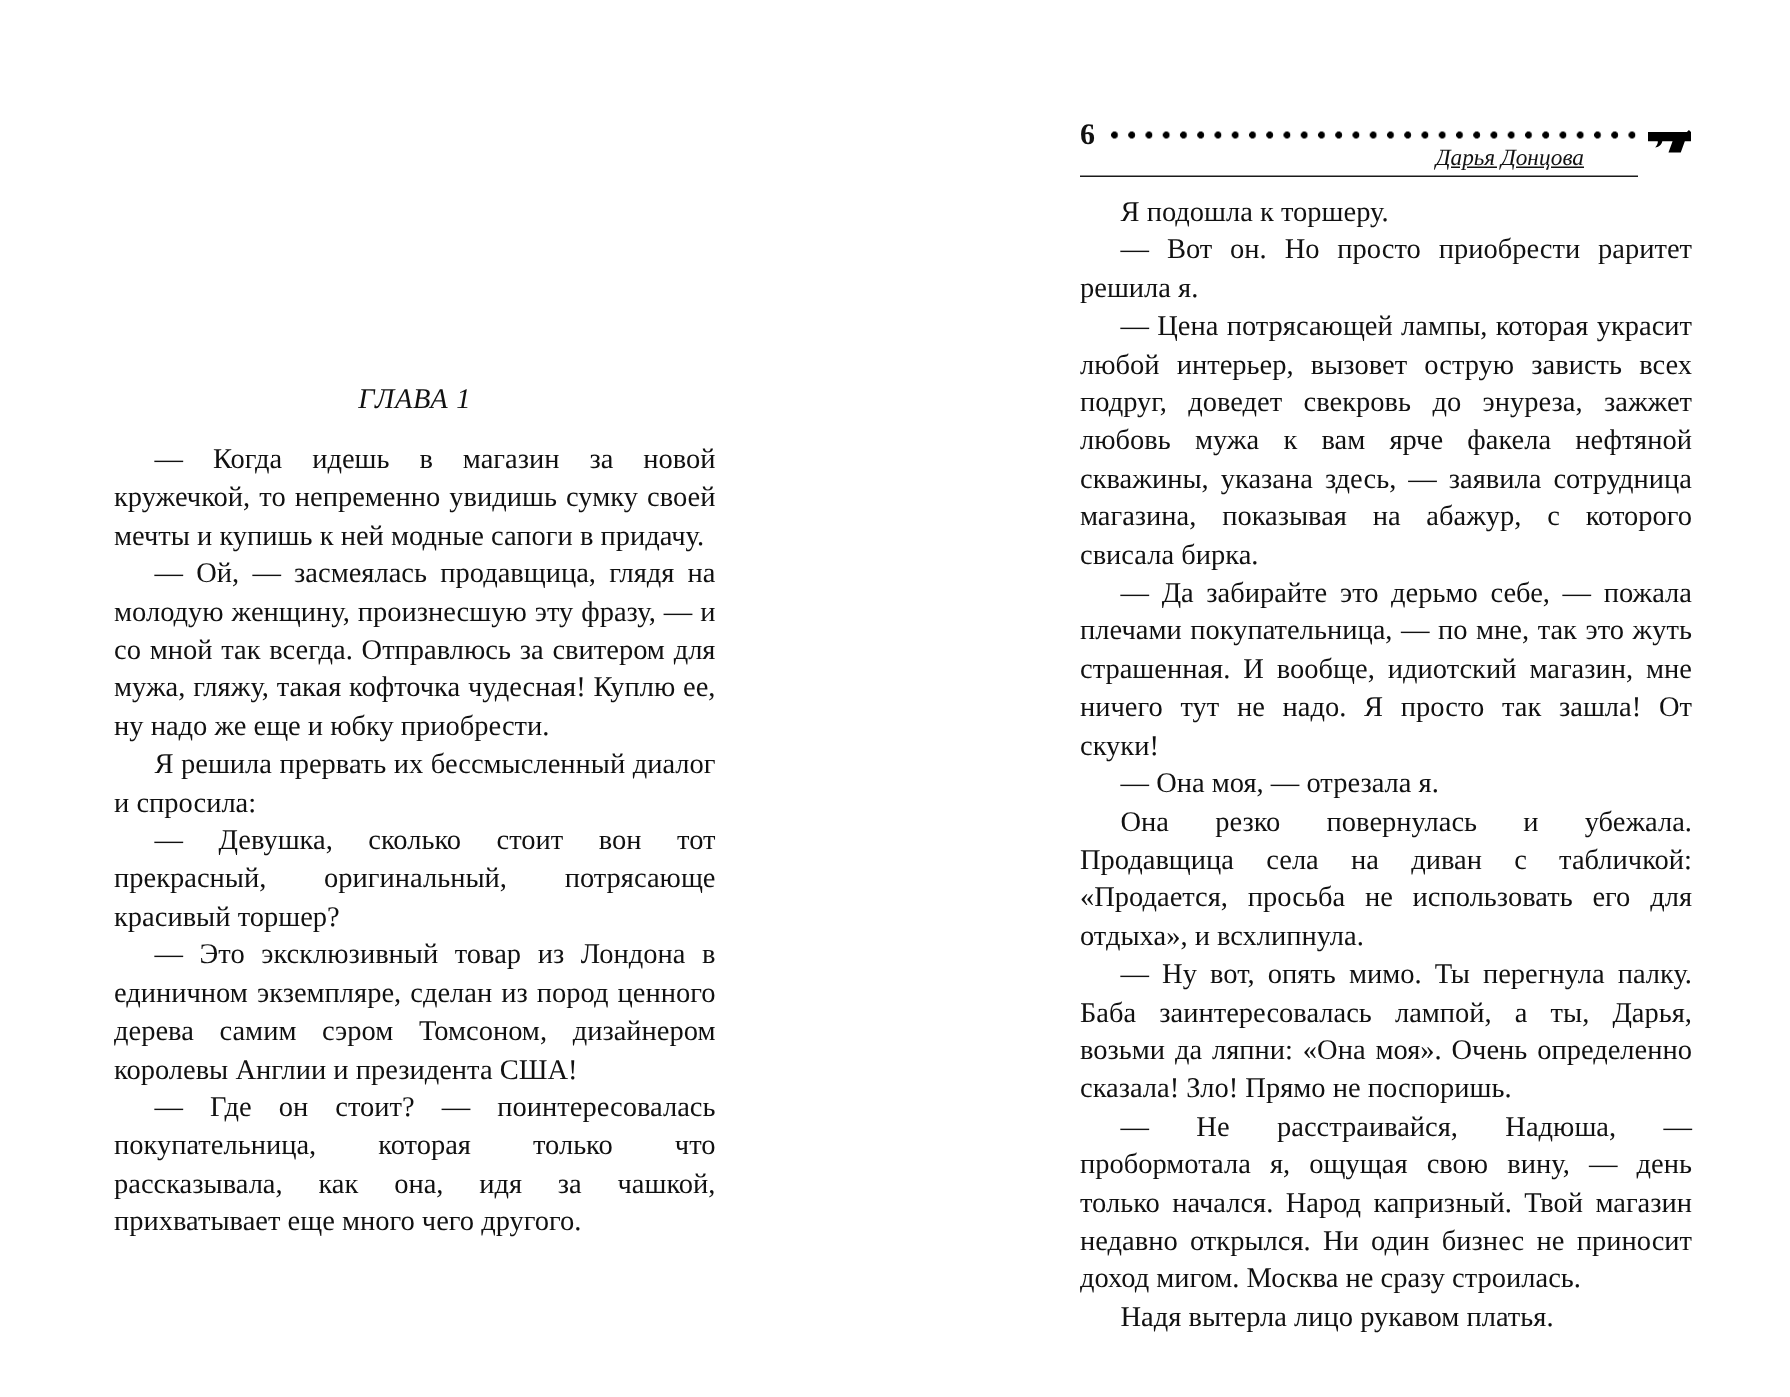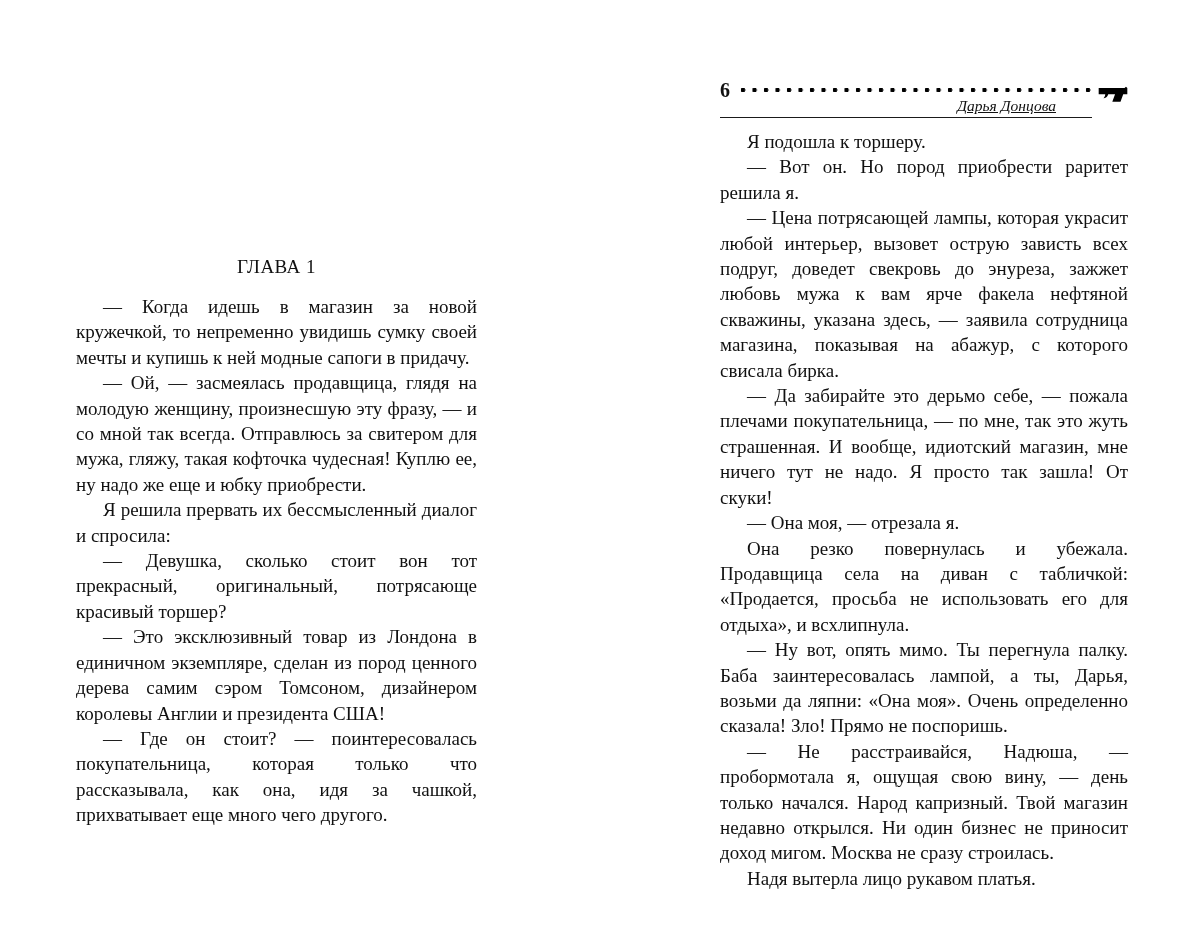--- a/index.html
+++ b/index.html
@@ -27,20 +27,21 @@
   }
   .page-right {
     left: 720px;
     top: 82px;
     width: 408px;
   }
   .chapter-title {
     margin: 0 0 16px 0;
     font-size: 19px;
     font-weight: normal;
+    font-style: italic;
     text-align: center;
     letter-spacing: 0.5px;
   }
   .para {
     margin: 0;
     font-size: 19px;
     line-height: 25.4px;
     text-align: justify;
     text-indent: 27px;
   }
@@ -118,21 +119,21 @@
       <div class="running-author">Дарья Донцова</div>
       <span class="pistol">
         <svg viewBox="0 0 44 26" xmlns="http://www.w3.org/2000/svg" aria-hidden="true">
           <path fill="#000000" d="M1 5 L39 5 L41 3 L43 5 L43 14 L37 14 L33 25 L21 25 L25 14 L15 14 C14 18 11 20 8 20 C10 18 11 15 10.5 14 L1 14 Z"></path>
         </svg>
       </span>
       <div class="header-rule"></div>
     </div>
 
     <p class="para">Я подошла к торшеру.</p>
-    <p class="para">— Вот он. Но пород приобрести раритет решила я.</p>
+    <p class="para">— Вот он. Но просто приобрести раритет решила я.</p>
     <p class="para">— Цена потрясающей лампы, которая украсит любой интерьер, вызовет острую зависть всех подруг, доведет свекровь до энуреза, зажжет любовь мужа к вам ярче факела нефтяной скважины, указана здесь, — заявила сотрудница магазина, показывая на абажур, с которого свисала бирка.</p>
     <p class="para">— Да забирайте это дерьмо себе, — пожала плечами покупательница, — по мне, так это жуть страшенная. И вообще, идиотский магазин, мне ничего тут не надо. Я просто так зашла! От скуки!</p>
     <p class="para">— Она моя, — отрезала я.</p>
     <p class="para">Она резко повернулась и убежала. Продавщица села на диван с табличкой: «Продается, просьба не использовать его для отдыха», и всхлипнула.</p>
     <p class="para">— Ну вот, опять мимо. Ты перегнула палку. Баба заинтересовалась лампой, а ты, Дарья, возьми да ляпни: «Она моя». Очень определенно сказала! Зло! Прямо не поспоришь.</p>
     <p class="para">— Не расстраивайся, Надюша, — пробормотала я, ощущая свою вину, — день только начался. Народ капризный. Твой магазин недавно открылся. Ни один бизнес не приносит доход мигом. Москва не сразу строилась.</p>
     <p class="para">Надя вытерла лицо рукавом платья.</p>
   </div>
 
 </div>

